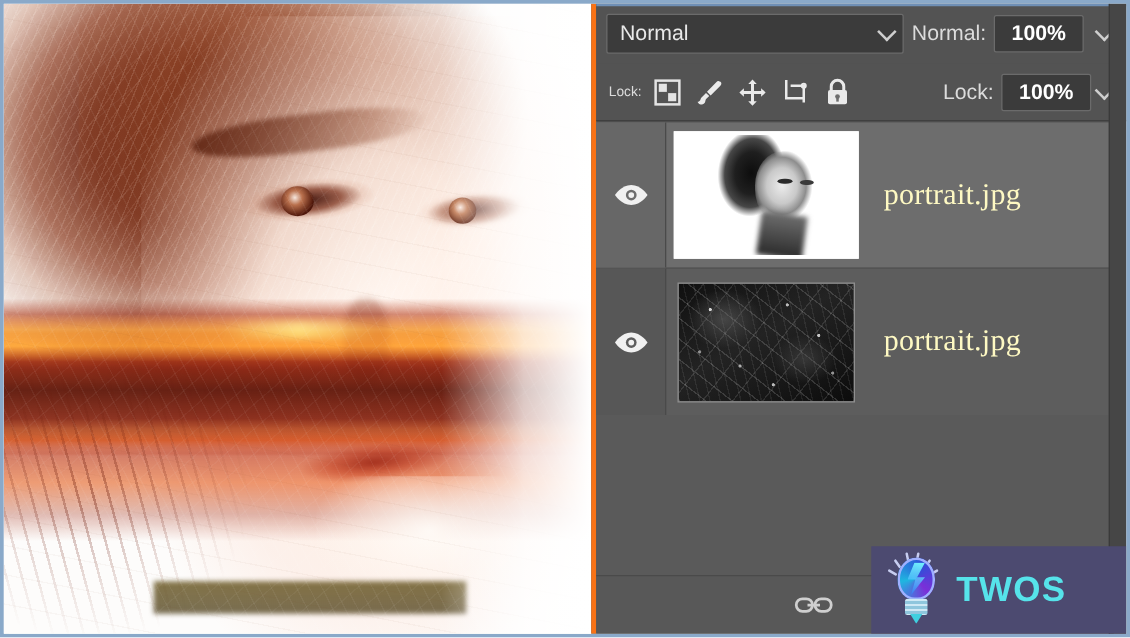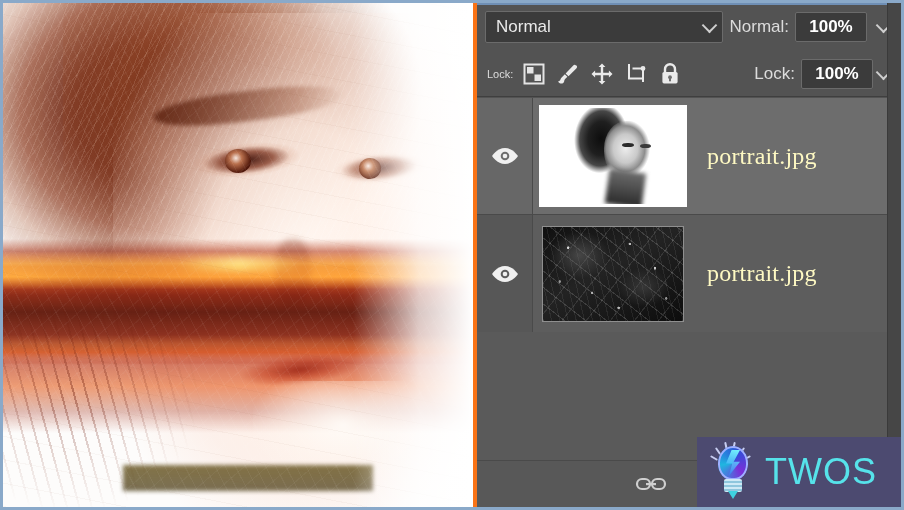--- a/index.html
+++ b/index.html
@@ -332,21 +332,21 @@
     position:absolute; right:0; top:0; width:14px; height:504px; background:#464646;
     border-left:1px solid #3a3a3a;
   }
   #panel-topline { position:absolute; left:0; top:0; width:428px; height:2px; background:#6f8fb5; }
 
   
   #watermark {
     position:absolute; right:0; bottom:0; width:204px; height:70px;
     background:#4c4a70; display:flex; align-items:center; gap:10px; padding-left:14px;
   }
-  #wm-text { font-size:36px; font-weight:normal; color:#56e3ea; letter-spacing:1px; }
+  #wm-text { font-size:28px; font-weight:bold; color:#56e3ea; letter-spacing:1px; }
   .bulb { position:relative; width:44px; height:56px; }
   .bulb .glass {
     position:absolute; left:7px; top:2px; width:30px; height:34px; border-radius:50% 50% 46% 46%;
     background:
       conic-gradient(from 20deg, #2f4fd8, #7b2fd8, #1fb6e0, #2f4fd8),
       #28308a;
     box-shadow:0 0 0 2px #9fb0ff inset;
     overflow:hidden;
   }
   .bulb .glass::after{

